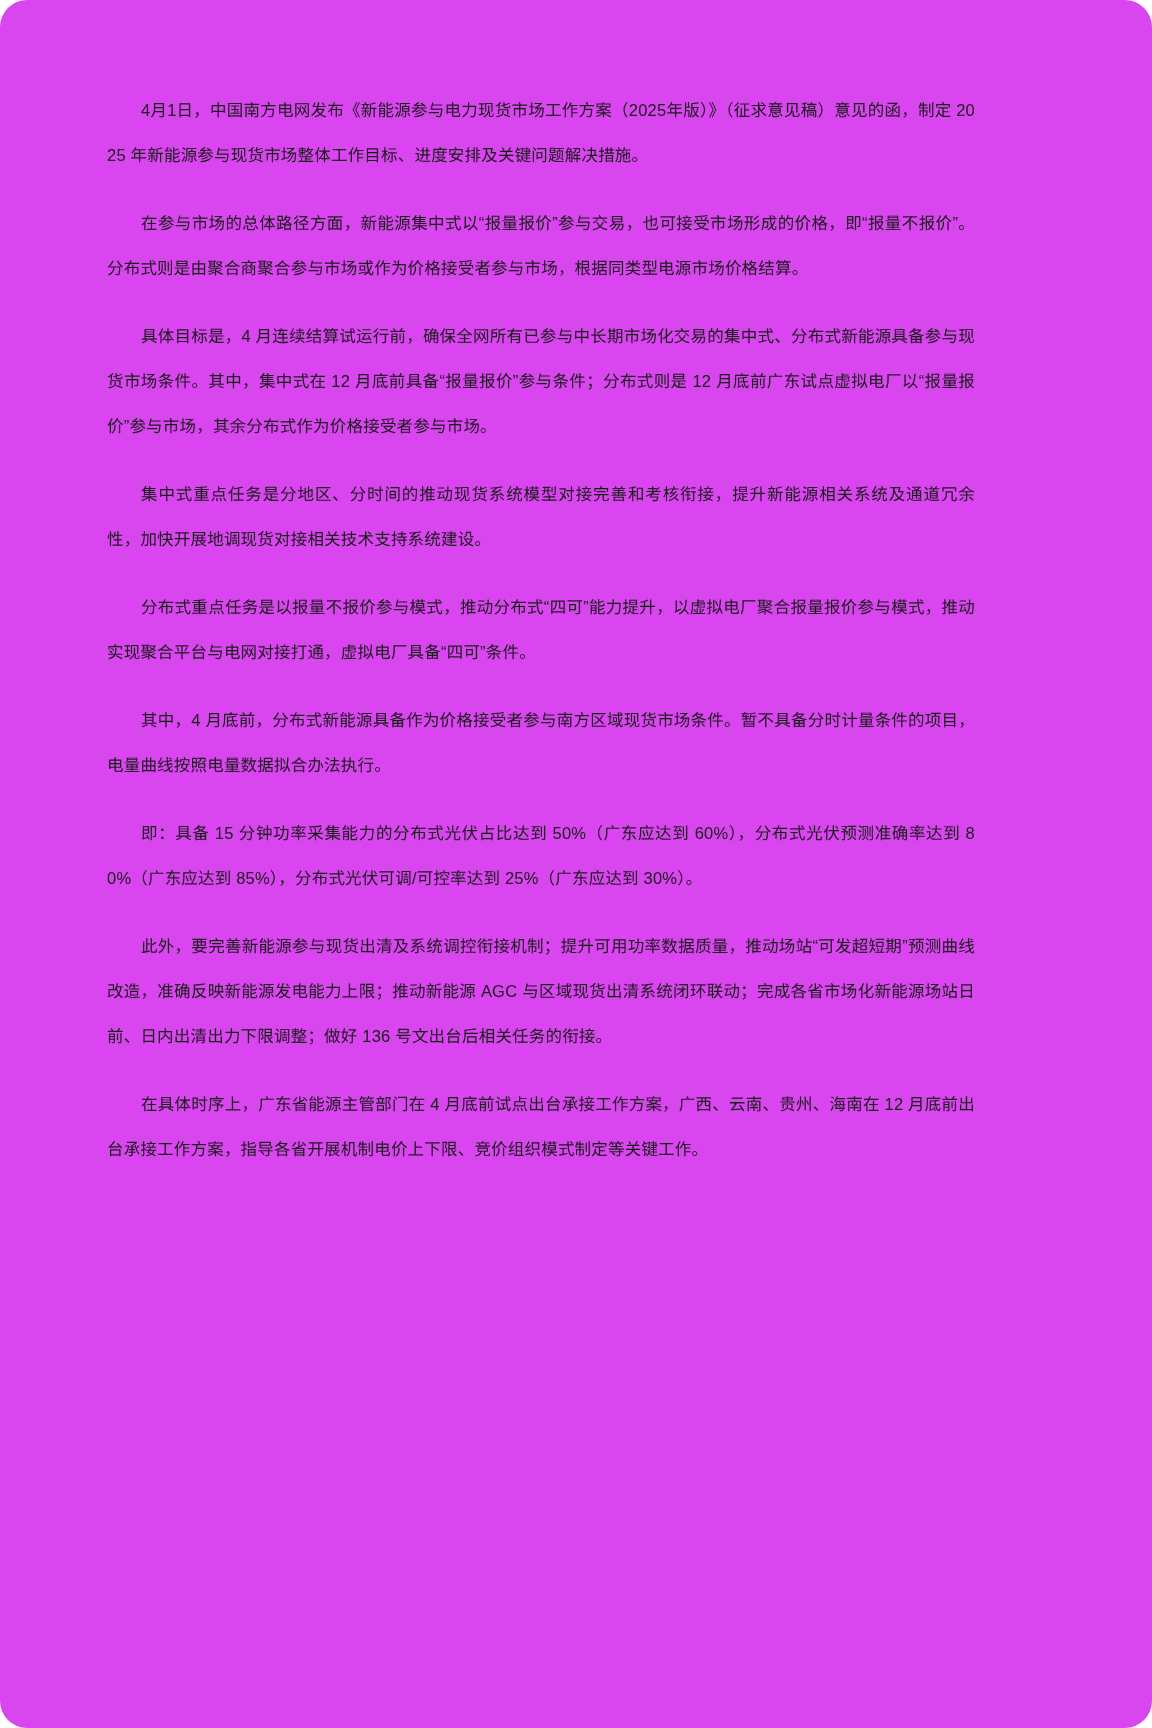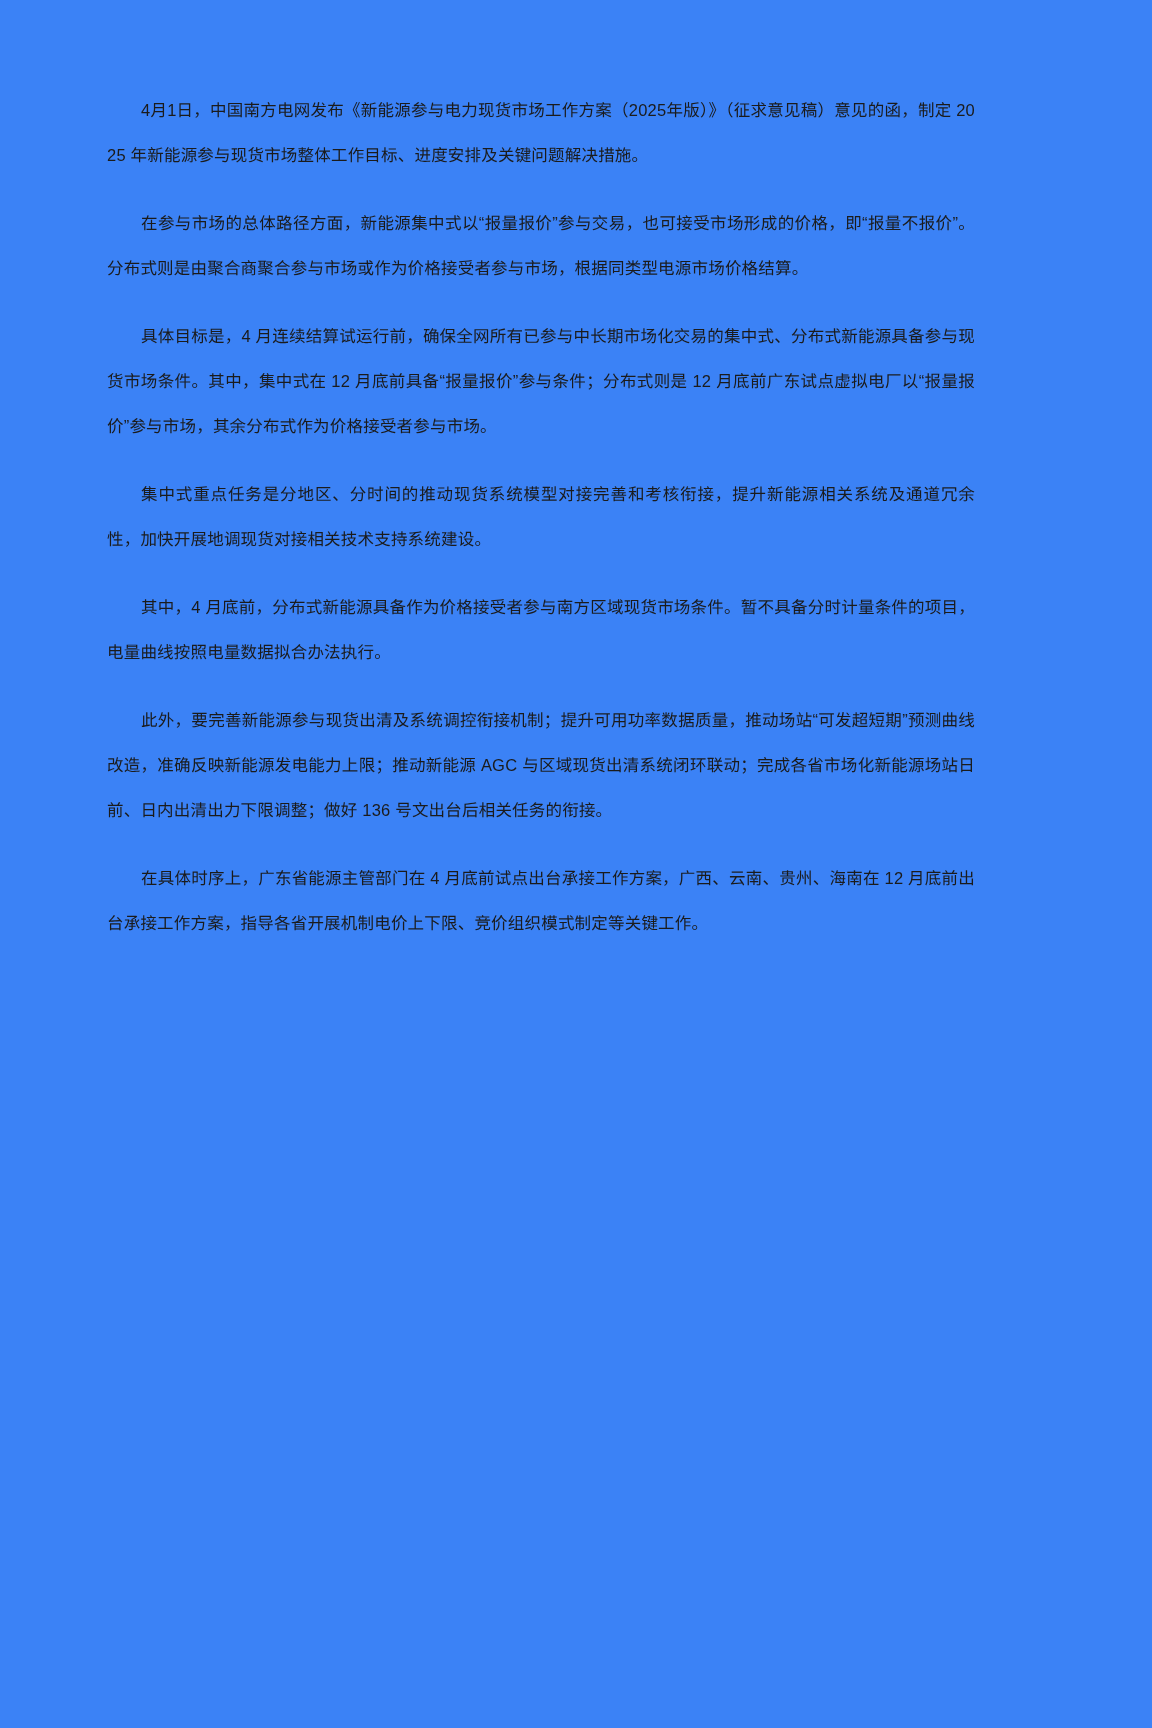--- a/index.html
+++ b/index.html
@@ -13,22 +13,23 @@
     height: 1728px;
     font-family: "Liberation Sans", "DejaVu Sans", sans-serif;
     color: #1a1a1a;
     -webkit-font-smoothing: antialiased;
     overflow: hidden;
   }
   .page {
     position: relative;
     width: 1152px;
     height: 1728px;
-    background: #3b82f6;
+    background: #d946ef;
     box-sizing: border-box;
+    border-radius: 27px;
   }
   .content {
     position: absolute;
     left: 107px;
     top: 88px;
     width: 868px;
   }
   p.para {
     margin: 0 0 23px 0;
     padding: 0;
@@ -50,18 +51,20 @@
 </head>
 <body>
 
 <div class="page">
   <div class="content">
 
     <p class="para">4月1日，中国南方电网发布《新能源参与电力现货市场工作方案（2025年版）》（征求意见稿）意见的函，制定 2025 年新能源参与现货市场整体工作目标、进度安排及关键问题解决措施。</p>
     <p class="para">在参与市场的总体路径方面，新能源集中式以“报量报价”参与交易，也可接受市场形成的价格，即“报量不报价”。分布式则是由聚合商聚合参与市场或作为价格接受者参与市场，根据同类型电源市场价格结算。</p>
     <p class="para">具体目标是，4 月连续结算试运行前，确保全网所有已参与中长期市场化交易的集中式、分布式新能源具备参与现货市场条件。其中，集中式在 12 月底前具备“报量报价”参与条件；分布式则是 12 月底前广东试点虚拟电厂以“报量报价”参与市场，其余分布式作为价格接受者参与市场。</p>
     <p class="para">集中式重点任务是分地区、分时间的推动现货系统模型对接完善和考核衔接，提升新能源相关系统及通道冗余性，加快开展地调现货对接相关技术支持系统建设。</p>
+    <p class="para">分布式重点任务是以报量不报价参与模式，推动分布式“四可”能力提升，以虚拟电厂聚合报量报价参与模式，推动实现聚合平台与电网对接打通，虚拟电厂具备“四可”条件。</p>
     <p class="para">其中，4 月底前，分布式新能源具备作为价格接受者参与南方区域现货市场条件。暂不具备分时计量条件的项目，电量曲线按照电量数据拟合办法执行。</p>
+    <p class="para">即：具备 15 分钟功率采集能力的分布式光伏占比达到 50%（广东应达到 60%），分布式光伏预测准确率达到 80%（广东应达到 85%），分布式光伏可调/可控率达到 25%（广东应达到 30%）。</p>
     <p class="para">此外，要完善新能源参与现货出清及系统调控衔接机制；提升可用功率数据质量，推动场站“可发超短期”预测曲线改造，准确反映新能源发电能力上限；推动新能源 AGC 与区域现货出清系统闭环联动；完成各省市场化新能源场站日前、日内出清出力下限调整；做好 136 号文出台后相关任务的衔接。</p>
     <p class="para">在具体时序上，广东省能源主管部门在 4 月底前试点出台承接工作方案，广西、云南、贵州、海南在 12 月底前出台承接工作方案，指导各省开展机制电价上下限、竞价组织模式制定等关键工作。</p>
 
   </div>
 </div>
 
 </body></html>

